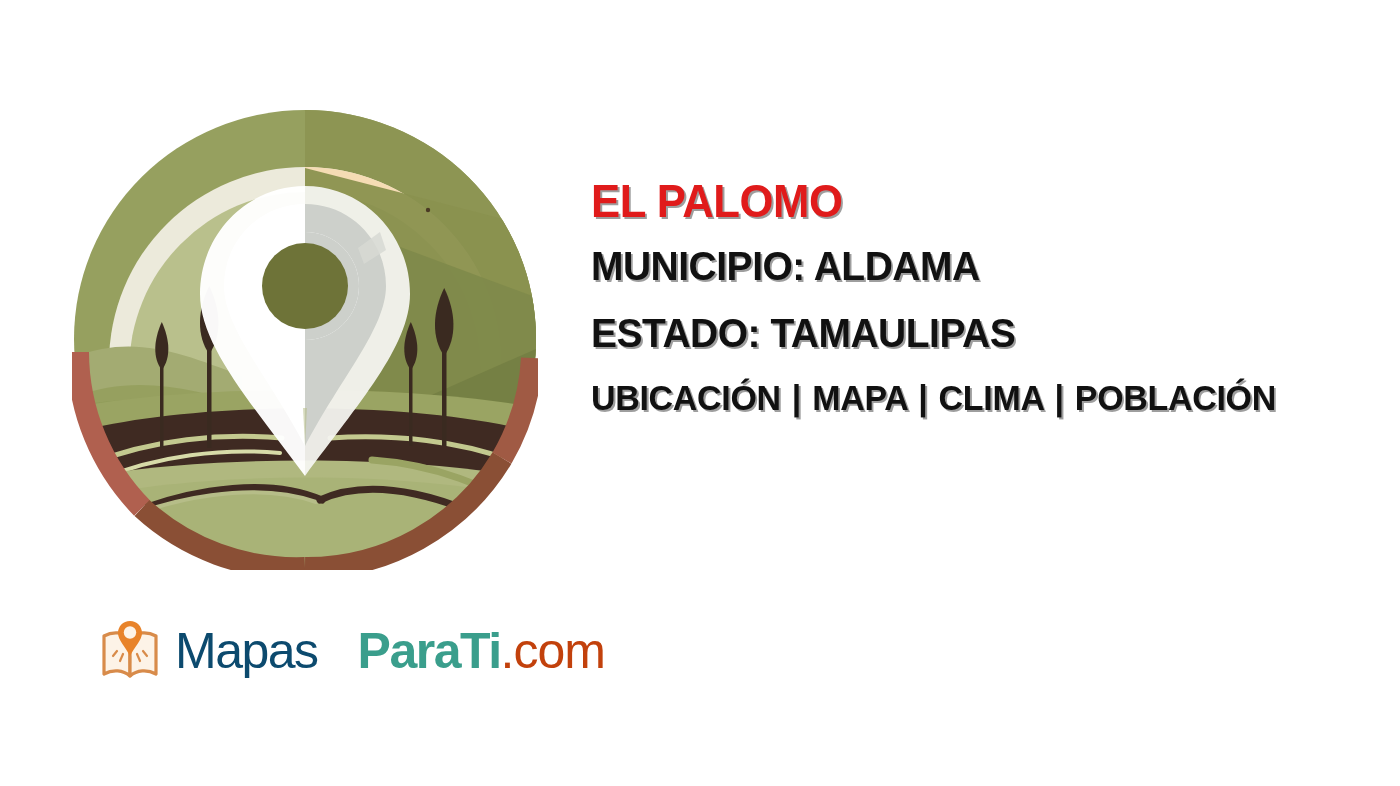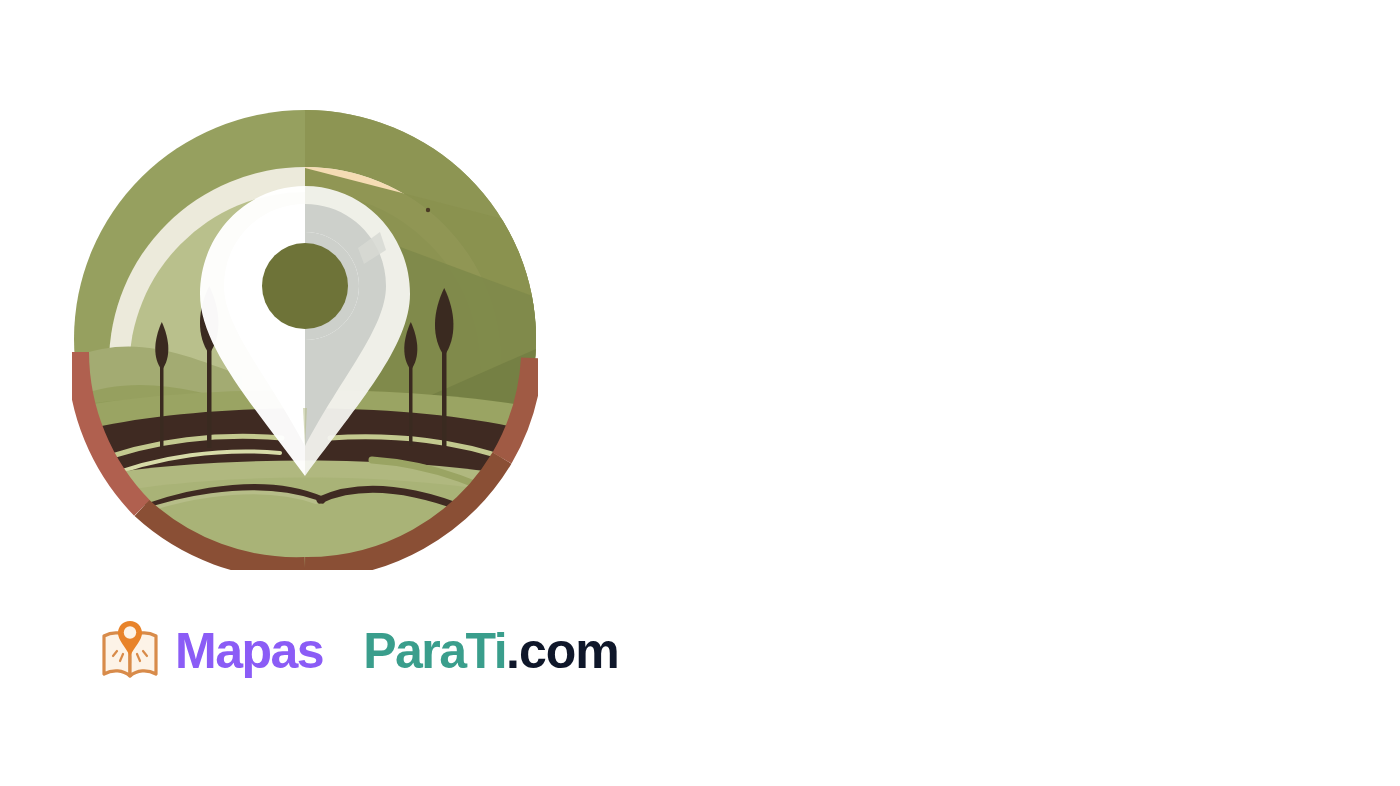--- a/index.html
+++ b/index.html
@@ -105,23 +105,23 @@
   }
   #brand-book-icon svg { display: block; width: 100%; height: 100%; }
 
   #brand-wordmark {
     font-family: "Liberation Sans", sans-serif;
     font-size: 50px;
     line-height: 1;
     white-space: nowrap;
     letter-spacing: -1.5px;
   }
-  #brand-wordmark .w-mapas   { color: #8b5cf6; font-weight: bold; }
+  #brand-wordmark .w-mapas   { color: #0c4a6e; font-weight: normal; }
   #brand-wordmark .w-parati  { color: #3a9e8c; font-weight: bold; margin-left: 40px; }
-  #brand-wordmark .w-dotcom  { color: #0f172a; font-weight: bold; letter-spacing: -1px; }
+  #brand-wordmark .w-dotcom  { color: #c2410c; font-weight: normal; letter-spacing: -1px; }
 </style>
 </head>
 <body>
 
 <div id="page">
 
   <div id="badge-illustration">
     <svg viewBox="0 0 466 462" xmlns="http://www.w3.org/2000/svg" aria-hidden="true">
       <defs>
         <clipPath id="clipCircle">
@@ -210,20 +210,38 @@
       <g fill="none" stroke-linecap="butt">
 
         <path d="M 6 244 A 227 225 0 0 0 70 400" stroke="#b0604f" stroke-width="22"></path>
         <path d="M 70 400 A 227 225 0 0 0 233 460" stroke="#8a4f35" stroke-width="22"></path>
         <path d="M 233 460 A 227 225 0 0 0 430 350" stroke="#8a4f35" stroke-width="22"></path>
         <path d="M 430 350 A 227 225 0 0 0 460 250" stroke="#a05a44" stroke-width="22"></path>
       </g>
     </svg>
   </div>
 
+  <div id="info-block">
+
+    <h1 id="place-title" class="txt-shadow">EL PALOMO</h1>
+
+    <div class="info-line txt-shadow">MUNICIPIO: ALDAMA</div>
+
+    <div class="info-line txt-shadow">ESTADO: TAMAULIPAS</div>
+
+    <div id="nav-links" class="txt-shadow">
+      <span>UBICACIÓN</span>
+      <span class="sep">|</span>
+      <span>MAPA</span>
+      <span class="sep">|</span>
+      <span>CLIMA</span>
+      <span class="sep">|</span>
+      <span>POBLACIÓN</span>
+    </div>
+  </div>
 
   <div id="brand-lockup">
 
     <div id="brand-book-icon">
       <svg viewBox="0 0 62 66" xmlns="http://www.w3.org/2000/svg" aria-hidden="true">
 
         <path d="M5 18 C 14 13, 24 14, 31 20 L31 58 C 24 52, 14 51, 5 56 Z" fill="#fdf3e7" stroke="#d88b4a" stroke-width="3.2" stroke-linejoin="round"></path>
 
         <path d="M57 18 C 48 13, 38 14, 31 20 L31 58 C 38 52, 48 51, 57 56 Z" fill="#fdf3e7" stroke="#d88b4a" stroke-width="3.2" stroke-linejoin="round"></path>
 

